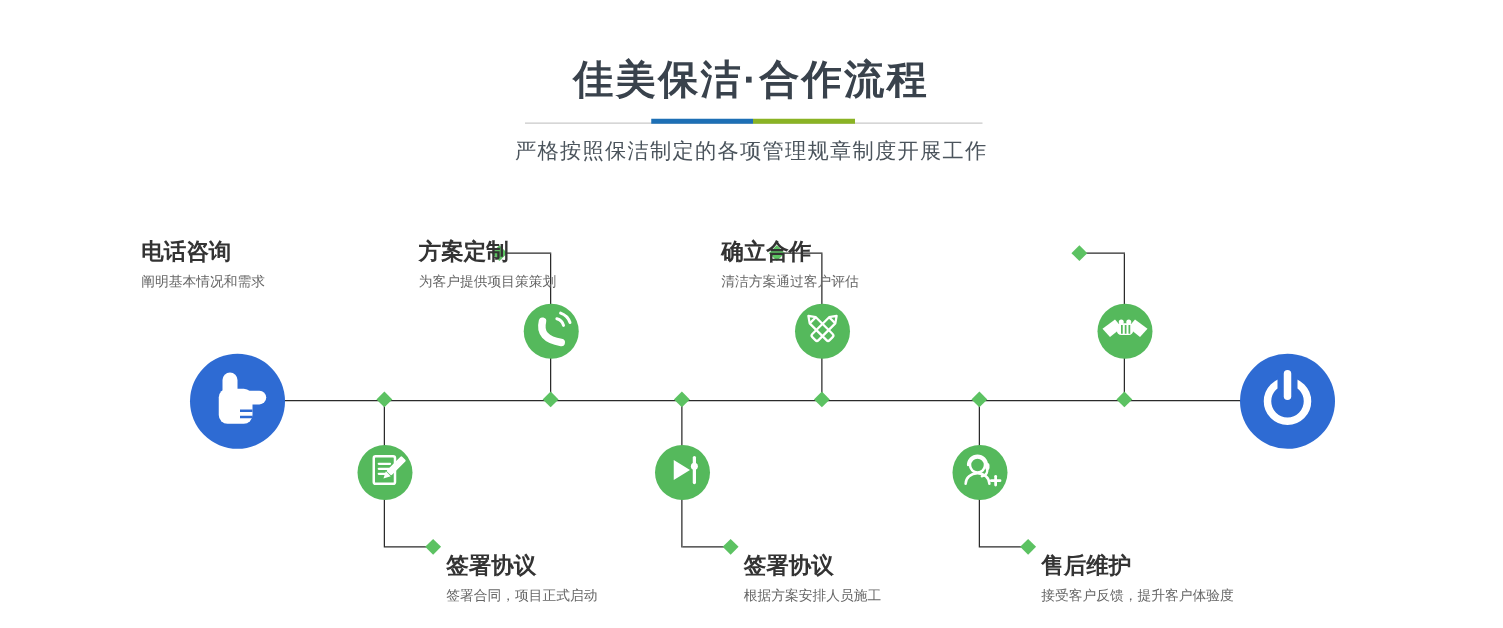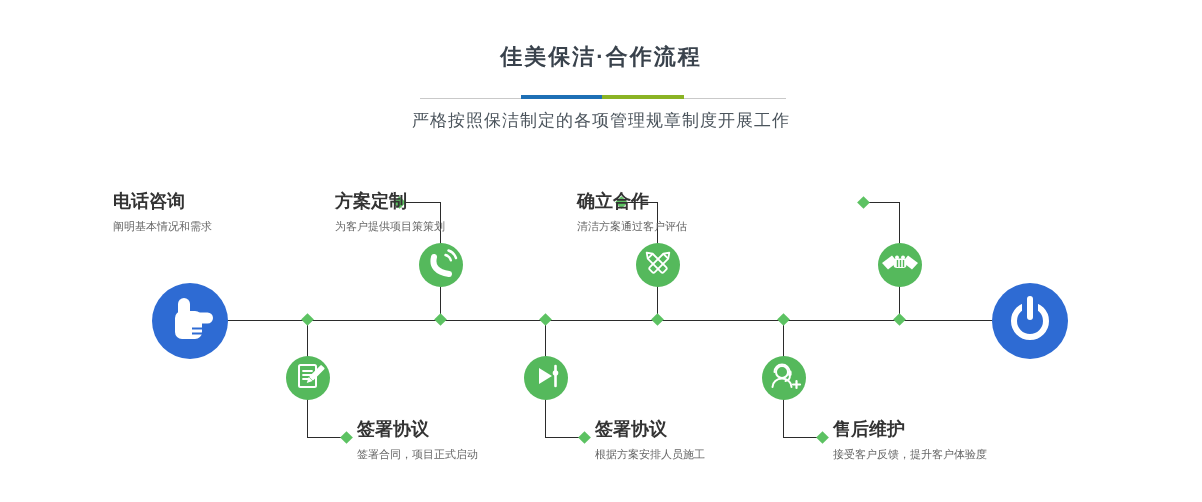--- a/index.html
+++ b/index.html
@@ -3,21 +3,21 @@
 <meta charset="utf-8">
 <style>
   html,body{margin:0;padding:0;background:#ffffff;}
   body{width:1202px;height:502px;overflow:hidden;
        font-family:"Liberation Sans","DejaVu Sans",sans-serif;}
   .canvas{position:relative;width:1202px;height:502px;background:#ffffff;}
   .abs{position:absolute;}
 
   
   .page-title{left:0;right:0;top:42px;text-align:center;
-    font-size:22px;font-weight:bold;letter-spacing:2px;color:#39424c;}
+    font-size:32px;font-weight:bold;letter-spacing:2px;color:#39424c;}
   .divider-gray{left:420px;top:98px;width:366px;height:1px;background:#c9c9c9;}
   .divider-color{left:521px;top:95px;width:163px;height:4px;
     background:linear-gradient(to right,#1d6fb5 50%,#8ab324 50%);}
   .page-subtitle{left:0;right:0;top:109px;text-align:center;
     font-size:17px;letter-spacing:1px;color:#4b545c;}
 
   
   .ln{background:#2b2b2b;}
   .ln.h{height:1.4px;}
   .ln.v{width:1.4px;}
@@ -29,21 +29,21 @@
   .gc{width:44px;height:44px;border-radius:50%;background:#55b95c;
       display:flex;align-items:center;justify-content:center;}
   .bc{width:76px;height:76px;border-radius:50%;background:#2e6bd3;
       display:flex;align-items:center;justify-content:center;}
 
   
   .lbl{width:280px;}
   .lbl .st{font-size:18px;font-weight:600;color:#333333;line-height:22px;}
   .lbl .sd{font-size:11px;color:#666666;line-height:20px;margin-top:4px;}
   .lbl.top{top:190px;}
-  .lbl.bottom{text-align:left;top:418px;}
+  .lbl.bottom{text-align:left;top:441px;}
 </style>
 </head>
 <body>
 
 <div class="canvas">
 
   <div class="abs page-title">佳美保洁·合作流程</div>
   <div class="abs divider-gray"></div>
   <div class="abs divider-color"></div>
   <div class="abs page-subtitle">严格按照保洁制定的各项管理规章制度开展工作</div>

